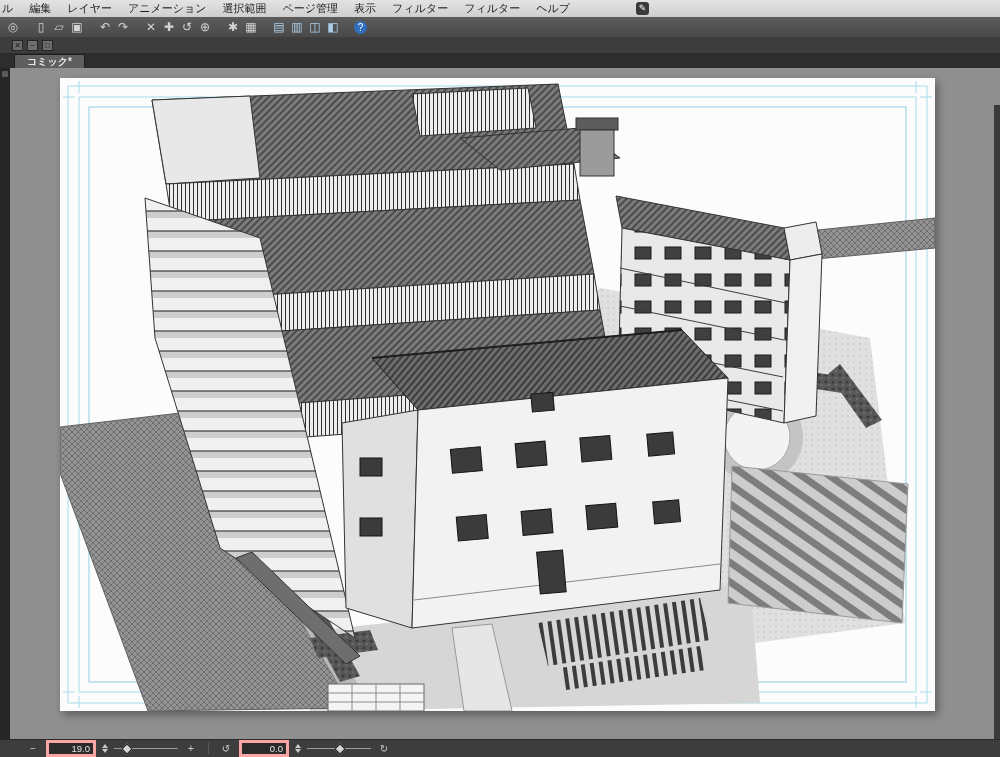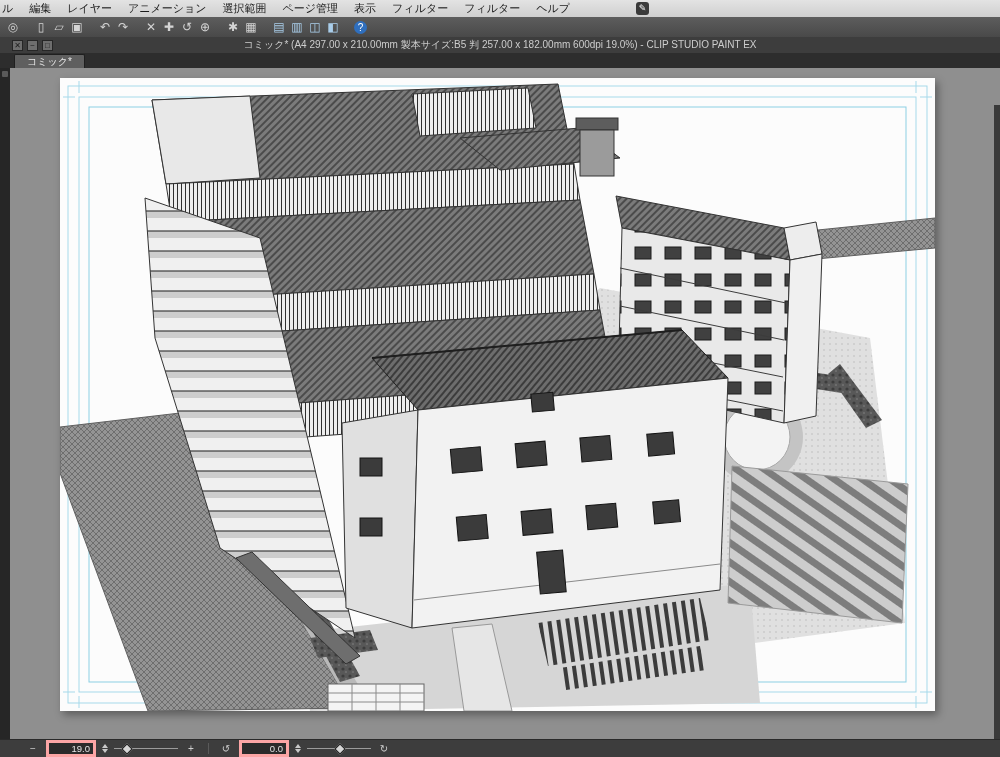--- a/index.html
+++ b/index.html
@@ -58,21 +58,21 @@
   
   .tab-bar{
     position:absolute;top:53px;left:0;right:0;height:15px;
     background:#2d2d2d;border-bottom:1px solid #1f1f1f;
     display:flex;align-items:flex-end;
   }
   .doc-tab{
     margin-left:14px;height:13px;line-height:13px;padding:0 12px;
     background:#5f5f5f;color:#e8e8e8;font-size:10px;
     border:1px solid #1f1f1f;border-bottom:none;
-    border-radius:2px 2px 0 0;cursor:default;white-space:nowrap;
+    border-radius:2px 2px 0 0;cursor:default;white-space:nowrap;font-weight:bold;
   }
   
   .canvas-area{
     position:absolute;top:68px;left:0;right:0;bottom:17px;
     background:#8f8f8f;overflow:hidden;
   }
   .left-strip{
     position:absolute;top:0;left:0;bottom:0;width:10px;background:#262626;
   }
   .left-strip .nub{
@@ -144,21 +144,20 @@
   <span class="tb-icon blue">▥</span>
   <span class="tb-icon blue">◫</span>
   <span class="tb-icon blue">◧</span>
   <span class="tb-icon help">?</span>
 </div>
 
 <div class="title-bar">
   <span class="win-btn">✕</span>
   <span class="win-btn">−</span>
   <span class="win-btn">□</span>
-  <span class="doc-title">コミック* (A4 297.00 x 210.00mm 製本サイズ:B5 判 257.00 x 182.00mm 600dpi 19.0%) - CLIP STUDIO PAINT EX</span>
 </div>
 
 <div class="tab-bar">
   <span class="doc-tab">コミック*</span>
 </div>
 
 <div class="canvas-area">
   <div class="left-strip">
     <div class="nub"></div>
   </div>

